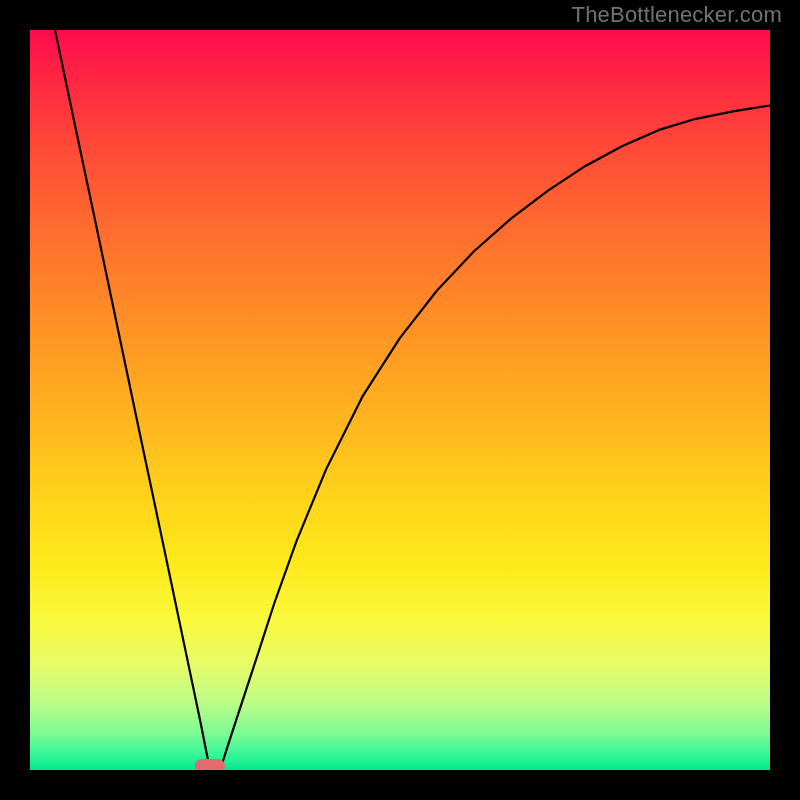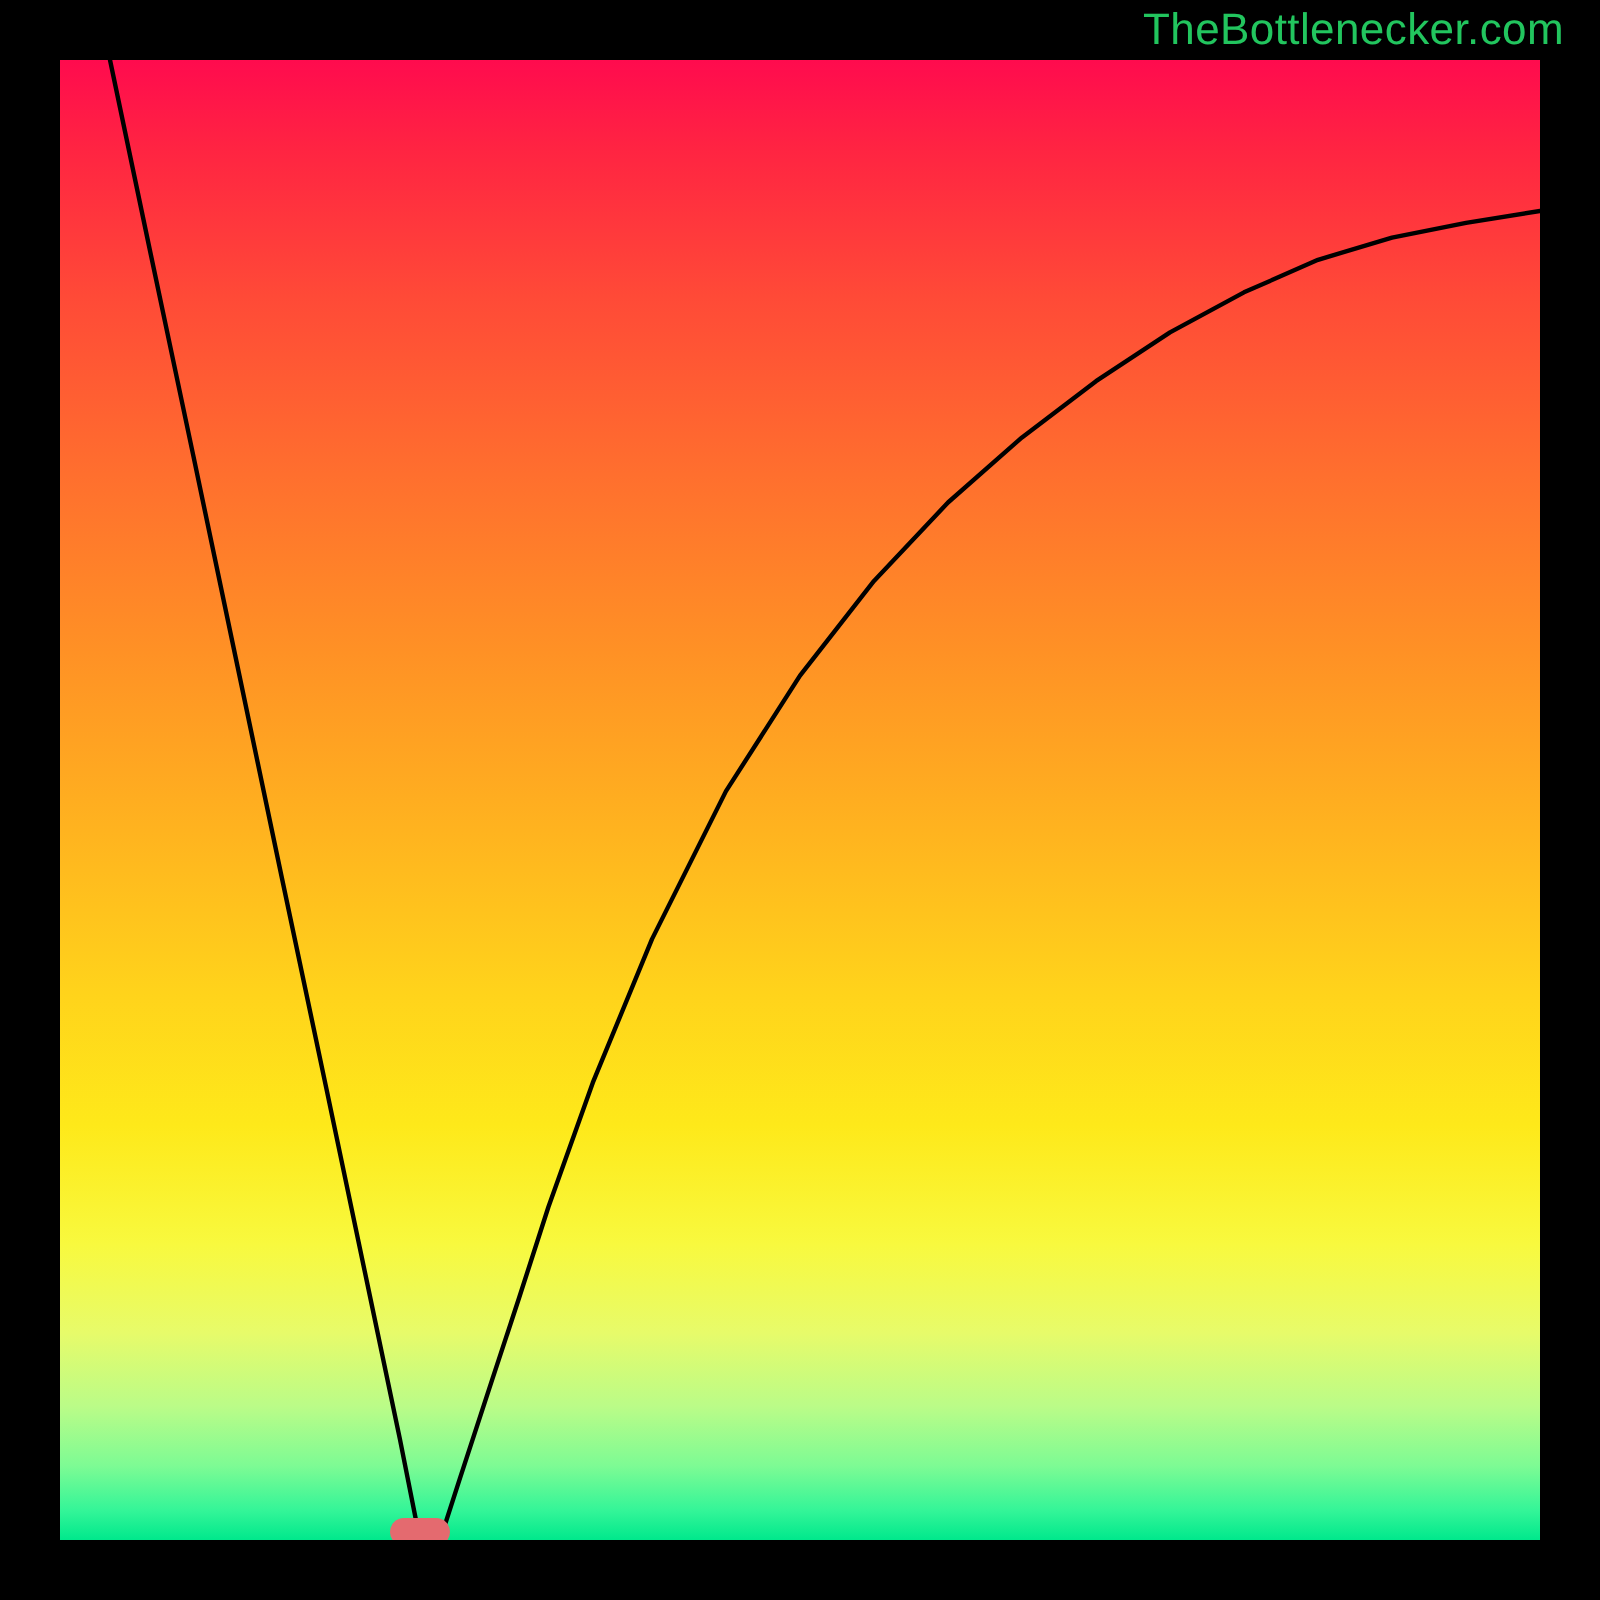--- a/index.html
+++ b/index.html
@@ -13,21 +13,21 @@
   .frame {
     position: relative;
     width: 800px;
     height: 800px;
     background: #000;
   }
   .watermark {
     position: absolute;
     top: 2px;
     right: 18px;
-    color: #22c55e;
+    color: #737373;
     font-size: 22px;
     font-weight: 500;
     letter-spacing: 0.2px;
     z-index: 10;
   }
   .plot-area {
     position: absolute;
     left: 30px;
     top: 30px;
     width: 740px;

